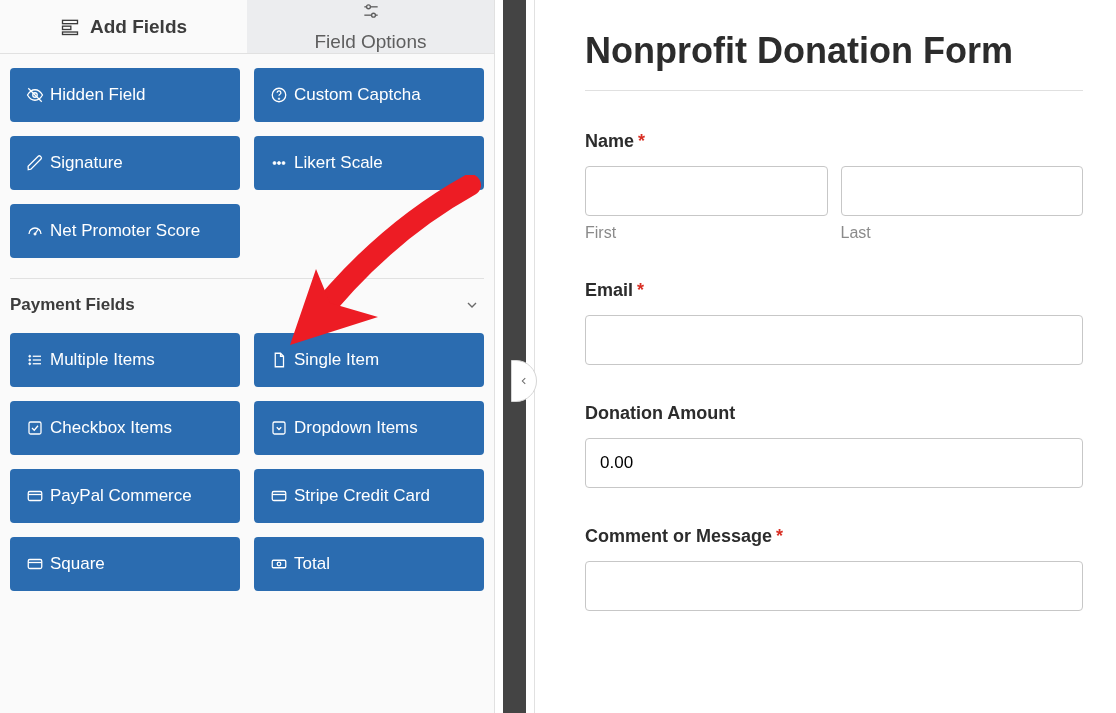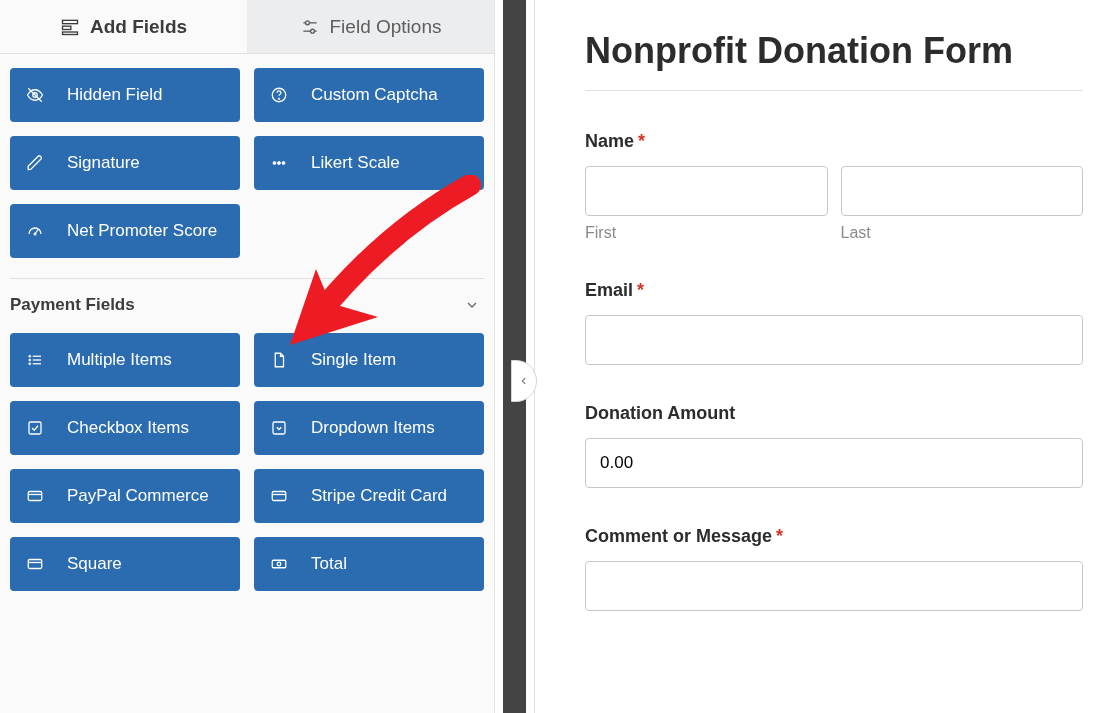--- a/index.html
+++ b/index.html
@@ -38,20 +38,21 @@
     gap: 10px;
     font-size: 19px;
     font-weight: 600;
     color: #3c3c3c;
     cursor: pointer;
   }
   .tab.inactive {
     background: #ecedef;
     color: #5e5e5e;
     font-weight: 500;
+    flex-direction: column;
   }
   .tab svg { width: 20px; height: 20px; }
   .panel-body {
     overflow-y: auto;
     padding: 0 10px 20px 10px;
   }
   .field-grid {
     display: grid;
     grid-template-columns: 1fr 1fr;
     gap: 14px;
@@ -62,21 +63,21 @@
     color: #fff;
     border: none;
     border-radius: 4px;
     height: 54px;
     display: flex;
     align-items: center;
     padding: 0 16px;
     font-size: 17px;
     font-weight: 500;
     cursor: pointer;
-    gap: 23px;
+    gap: 6px;
   }
   .field-btn .icon {
     width: 18px; height: 18px; display: inline-flex; align-items: center; justify-content: center;
   }
   .field-btn .icon svg { width: 18px; height: 18px; fill: #fff; stroke: #fff; }
   .section-heading {
     display: flex;
     align-items: center;
     justify-content: space-between;
     padding: 16px 4px 4px 0;

